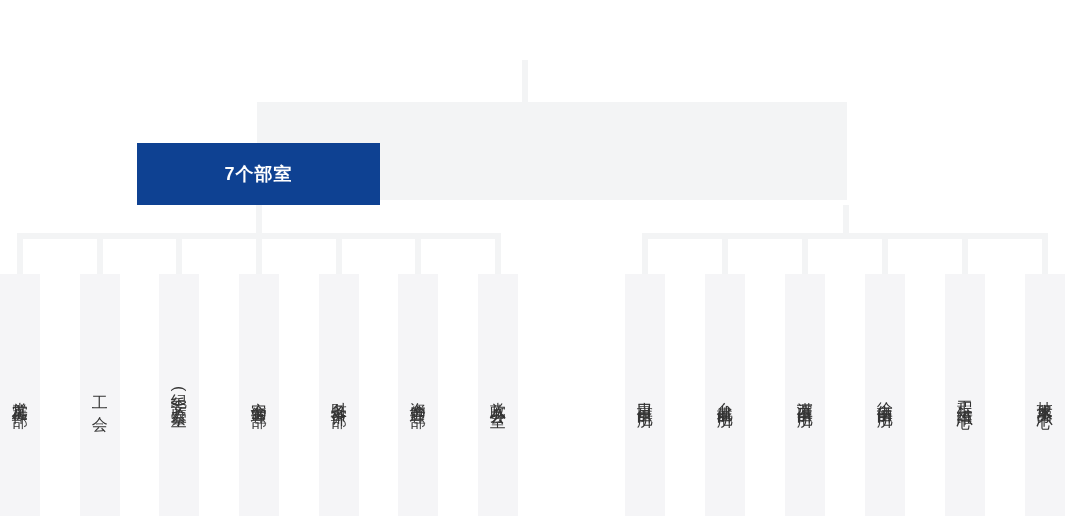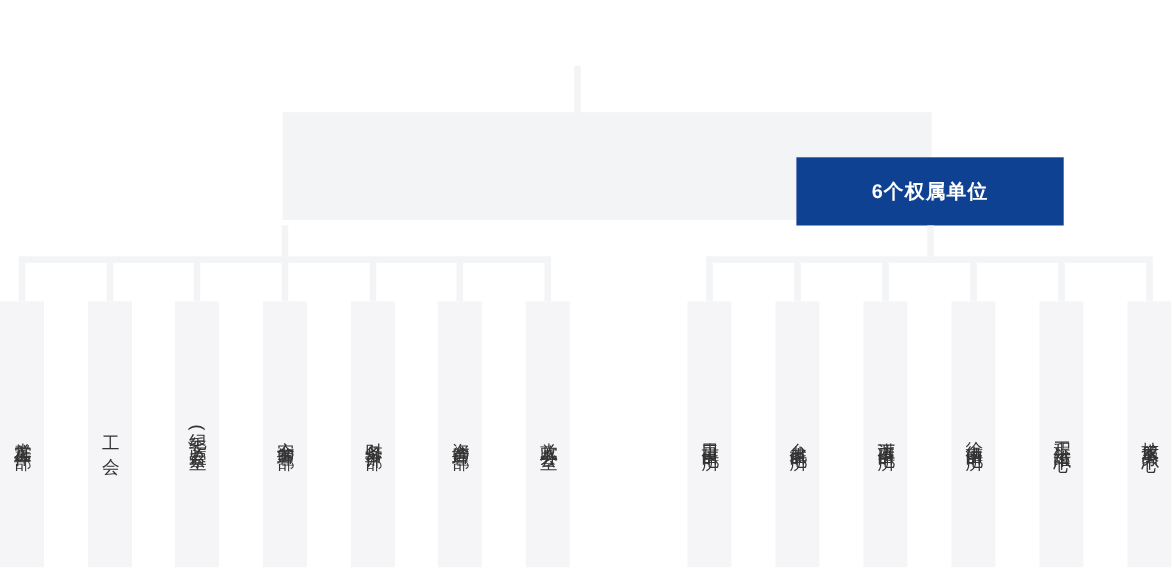--- a/index.html
+++ b/index.html
@@ -32,24 +32,24 @@
 </head>
 <body>
 
 <div class="stage">
 
   <div class="abs gray" style="left:257px;top:102px;width:590px;height:98px;"></div>
 
   <div class="abs gray" style="left:522px;top:60px;width:6px;height:42px;"></div>
 
 
+  <div class="abs blue-box group-box" style="left:137px;top:143px;width:243px;height:62px;">
+    <span>7个部室</span>
+  </div>
 
-  <div class="abs blue-box group-box" style="left:724px;top:143px;width:243px;height:62px;">
-    <span>6个权属单位</span>
-  </div>
 
   <div id="generated">
       <div class="abs gray" style="left:256px;top:205px;width:6px;height:28px;"></div>
       <div class="abs gray" style="left:17px;top:233px;width:484px;height:6px;"></div>
       <div class="abs gray" style="left:17px;top:239px;width:6px;height:35px;"></div>
       <div class="abs org-col" style="left:0px;top:274px;width:40px;height:242px;">
         <span class="v-label">党群工作部</span>
       </div>
       <div class="abs gray" style="left:97px;top:239px;width:6px;height:35px;"></div>
       <div class="abs org-col" style="left:80px;top:274px;width:40px;height:242px;">

